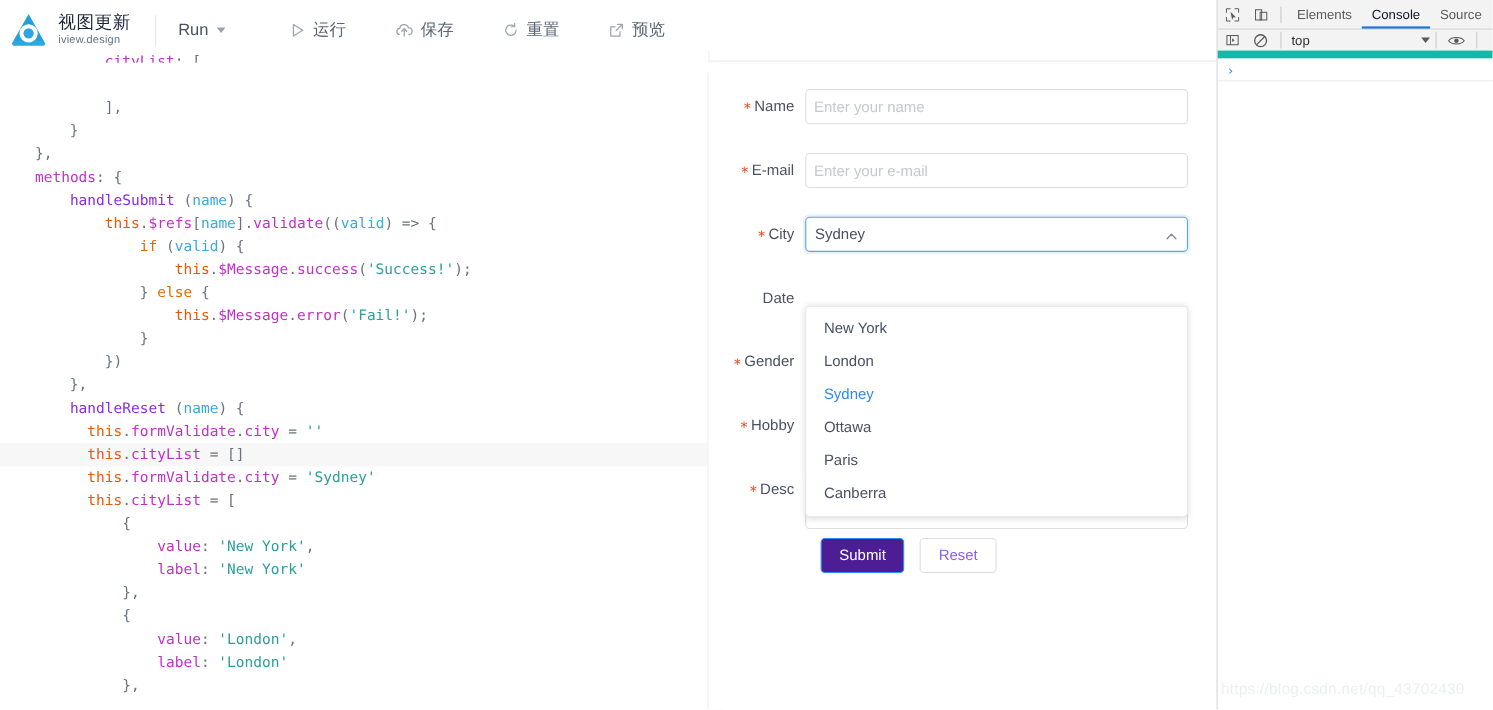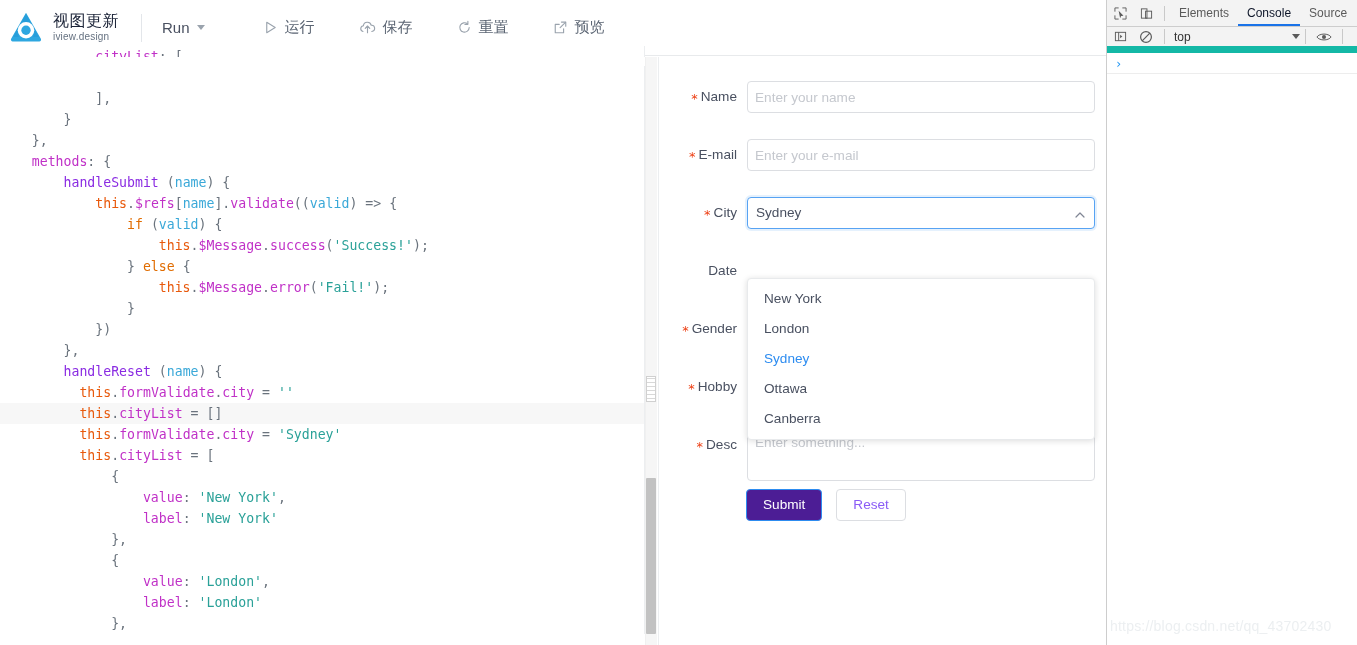--- a/index.html
+++ b/index.html
@@ -76,21 +76,21 @@
     width: 10px; height: 156px; background: #c2c2c2; border-radius: 1px;
   }
   .ed-gutter-mark {
     position: absolute; left: 646px; top: 376px; width: 10px; height: 26px;
     background: repeating-linear-gradient(to bottom, #ffffff 0 1px, #d8d8d8 1px 2px, #ffffff 2px 4px);
     border: 1px solid #d0d0d0;
   }
 
   
   .preview {
-    position: absolute; left: 658px; top: 57px;
+    position: absolute; left: 643px; top: 57px;
     width: 448px; height: 588px; background: #fff;
     border-left: 1px solid #eceef0;
   }
   .form-item { position: absolute; left: 0; width: 448px; height: 32px; }
   .form-label {
     position: absolute; left: 0; top: 0; width: 78px;
     text-align: right; font-size: 13.6px; color: #495060;
     line-height: 32px; white-space: nowrap;
   }
   .req-star { color: #ed3f14; font-family: "DejaVu Sans", sans-serif; font-size: 13px; position: relative; top: 2px; margin-right: 3px; }
@@ -299,20 +299,21 @@
       <div class="field">
         <textarea class="ivu-textarea" placeholder="Enter something..." style=""></textarea>
       </div>
     </div>
 
     <div class="ivu-select-dropdown" id="city-dropdown">
         <div class="ivu-option">New York</div>
         <div class="ivu-option">London</div>
         <div class="ivu-option selected">Sydney</div>
         <div class="ivu-option">Ottawa</div>
+        <div class="ivu-option">Paris</div>
         <div class="ivu-option">Canberra</div>
       </div>
 
   </div>
 
   <div class="form-actions">
     <button class="btn btn-primary">Submit</button>
     <button class="btn">Reset</button>
   </div>
 

